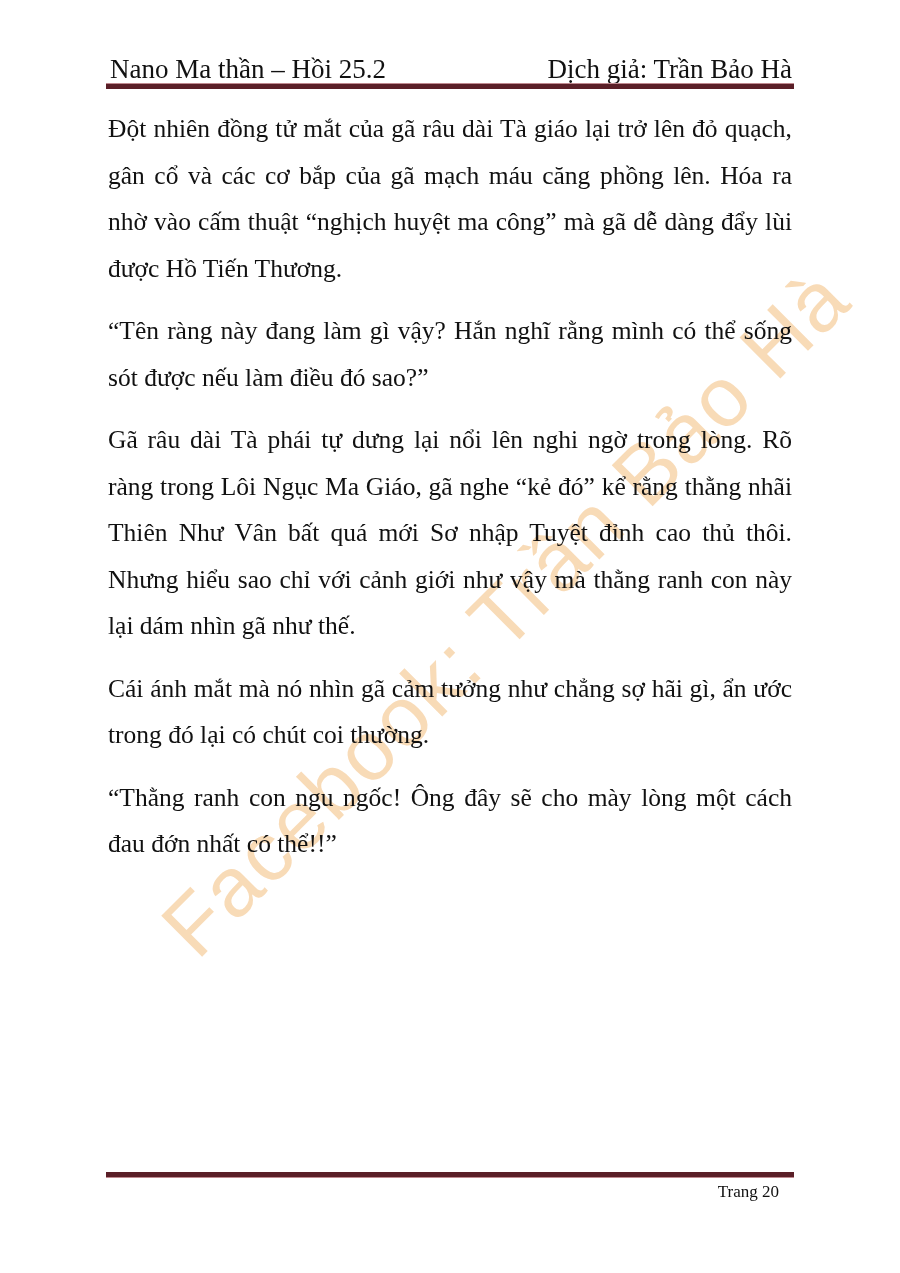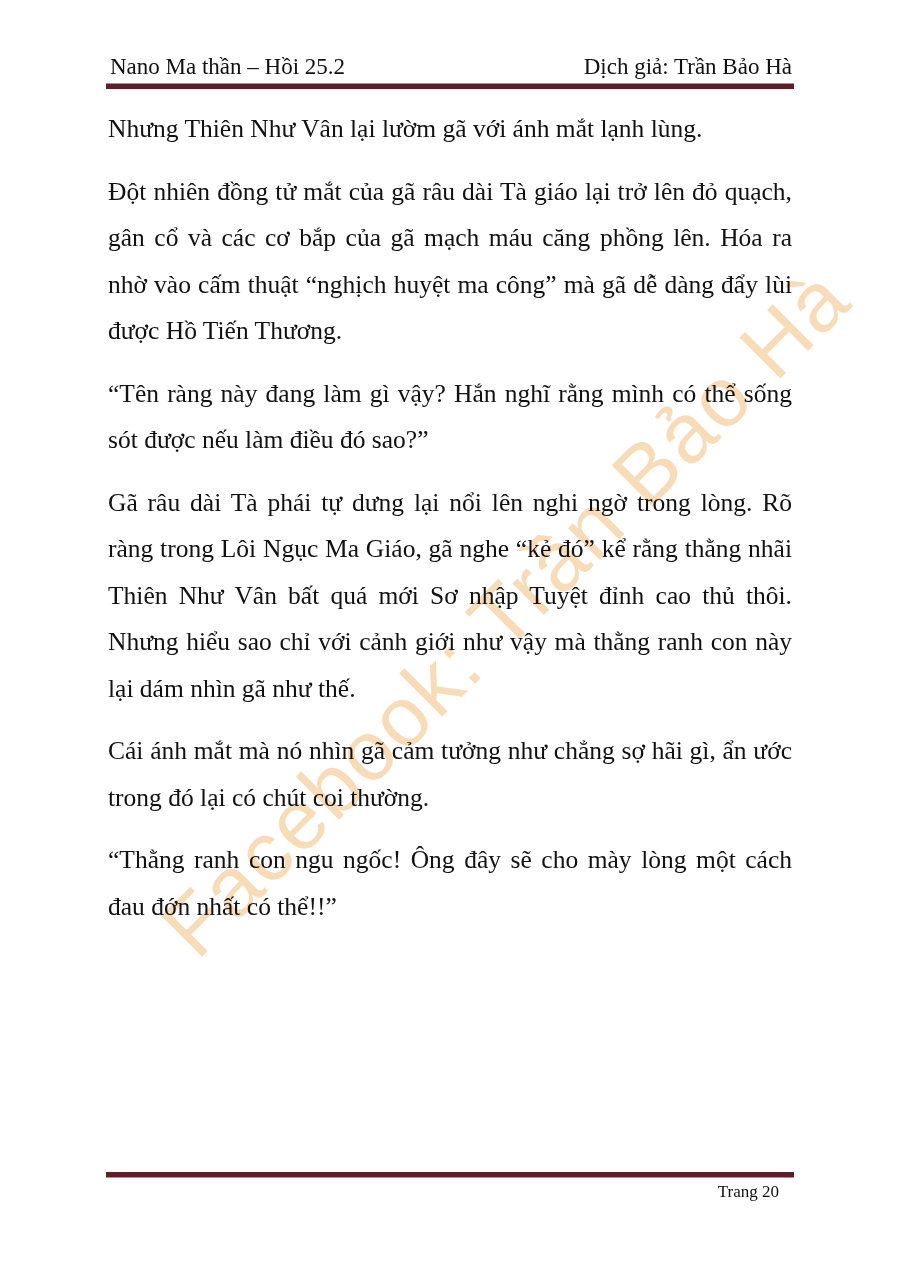--- a/index.html
+++ b/index.html
@@ -1,19 +1,19 @@
 <!DOCTYPE html>
 <html><head>
 <meta charset="utf-8">
 <style>
   html, body { margin: 0; padding: 0; background: #ffffff; }
   body { width: 900px; height: 1273px; position: relative; overflow: hidden;
          font-family: "Liberation Serif", "DejaVu Serif", serif; color: #111111; }
   .header { position: absolute; left: 108px; top: 52px; width: 686px; height: 30px;
-            font-size: 23px; font-family: Liberation Serif, serif; }
+            font-size: 27px; font-family: Liberation Serif, serif; }
   .header .left { position: absolute; left: 2px; top: 2px; white-space: nowrap; }
   .header .right { position: absolute; right: 2px; top: 2px; white-space: nowrap; }
   .rule-top { position: absolute; left: 106px; top: 83px; width: 688px; height: 5px;
               background: #5a1f27; border-top: 1px solid #c08a90; }
   .rule-bottom { position: absolute; left: 106px; top: 1172px; width: 688px; height: 5px;
               background: #5a1f27; border-bottom: 1px solid #c08a90; }
   .content { position: absolute; left: 108px; top: 106px; width: 684px; font-size: 25.5px;
              line-height: 46.5px; text-align: justify; z-index: 2; }
   .content p { margin: 0 0 16px 0; }
   .footer { position: absolute; right: 121px; top: 1182px; font-size: 17px; }
@@ -28,21 +28,20 @@
 
 <div class="header">
   <span class="left">Nano Ma thần – Hồi 25.2</span>
   <span class="right">Dịch giả: Trần Bảo Hà</span>
 </div>
 <div class="rule-top"></div>
 
 <div class="watermark">Facebook: Trần Bảo Hà</div>
 
 <div class="content">
-  <p>Nhưng Thiên Như Vân lại lườm gã với ánh mắt lạnh lùng.</p>
   <p>Đột nhiên đồng tử mắt của gã râu dài Tà giáo lại trở lên đỏ quạch, gân cổ và các cơ bắp của gã mạch máu căng phồng lên. Hóa ra nhờ vào cấm thuật “nghịch huyệt ma công” mà gã dễ dàng đẩy lùi được Hồ Tiến Thương.</p>
   <p>“Tên ràng này đang làm gì vậy? Hắn nghĩ rằng mình có thể sống sót được nếu làm điều đó sao?”</p>
   <p>Gã râu dài Tà phái tự dưng lại nổi lên nghi ngờ trong lòng. Rõ ràng trong Lôi Ngục Ma Giáo, gã nghe “kẻ đó” kể rằng thằng nhãi Thiên Như Vân bất quá mới Sơ nhập Tuyệt đỉnh cao thủ thôi. Nhưng hiểu sao chỉ với cảnh giới như vậy mà thằng ranh con này lại dám nhìn gã như thế.</p>
   <p>Cái ánh mắt mà nó nhìn gã cảm tưởng như chẳng sợ hãi gì, ẩn ước trong đó lại có chút coi thường.</p>
   <p>“Thằng ranh con ngu ngốc! Ông đây sẽ cho mày lòng một cách đau đớn nhất có thể!!”</p>
 </div>
 
 <div class="rule-bottom"></div>
 <div class="footer">Trang 20</div>
 

